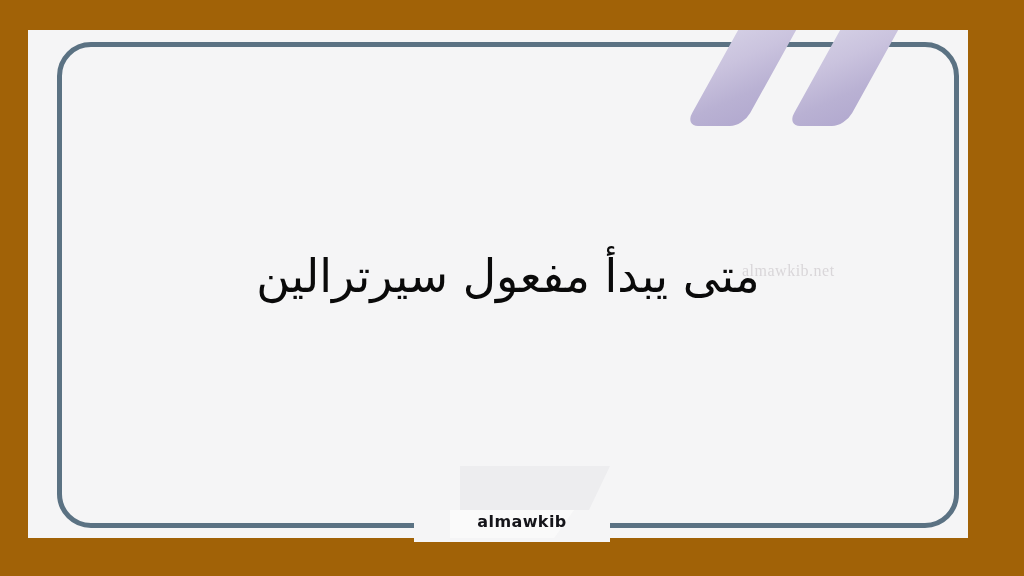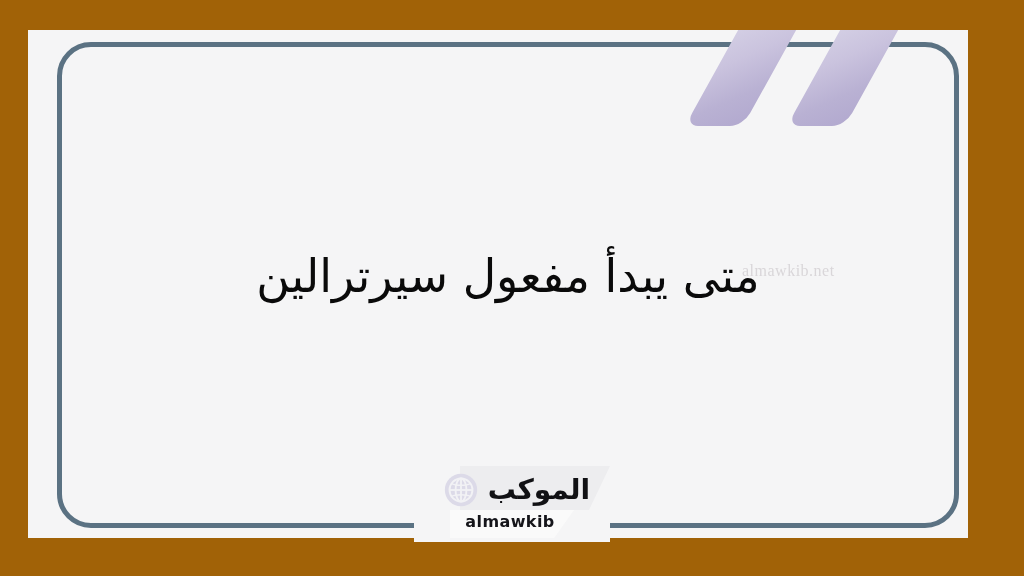--- a/index.html
+++ b/index.html
@@ -172,21 +172,21 @@
     font-family: "DejaVu Sans", "Liberation Sans", sans-serif;
     font-size: 28px;
     font-weight: 700;
     color: #111114;
     direction: rtl;
     line-height: 1;
     white-space: nowrap;
   }
   .brand-en {
     position: absolute;
-    left: 0;
+    left: 12px;
     top: 46px;
     width: 172px;
     text-align: center;
     font-family: "DejaVu Sans", "Liberation Sans", sans-serif;
     font-size: 16px;
     font-weight: 700;
     letter-spacing: 0.4px;
     color: #15151a;
     direction: ltr;
   }
@@ -211,29 +211,17 @@
   <div class="headline-wrap">
     <h1 class="headline">متى يبدأ مفعول سيرترالين</h1>
   </div>
 
   <div class="watermark">almawkib.net</div>
 
   <div class="brand-badge">
     <div class="badge-upper"></div>
     <div class="badge-lower"></div>
 
-    <div class="brand-row">
-      <span class="brand-ar">الموكب</span>
-      <svg class="globe-icon" viewBox="0 0 40 40">
-        <circle cx="20" cy="20" r="19" fill="#dcdae8"></circle>
-        <circle cx="20" cy="20" r="13.5" fill="none" stroke="#f2f2f5" stroke-width="2.2"></circle>
-        <ellipse cx="20" cy="20" rx="6.4" ry="13.5" fill="none" stroke="#f2f2f5" stroke-width="2.2"></ellipse>
-        <line x1="6.5" y1="20" x2="33.5" y2="20" stroke="#f2f2f5" stroke-width="2.2"></line>
-        <line x1="20" y1="6.5" x2="20" y2="33.5" stroke="#f2f2f5" stroke-width="2.2"></line>
-        <path d="M9.2 12.4 C13.6 15 26.4 15 30.8 12.4" fill="none" stroke="#f2f2f5" stroke-width="1.8"></path>
-        <path d="M9.2 27.6 C13.6 25 26.4 25 30.8 27.6" fill="none" stroke="#f2f2f5" stroke-width="1.8"></path>
-      </svg>
-    </div>
 
     <div class="brand-en">almawkib</div>
   </div>
 
 </div>
 
 </body></html>

